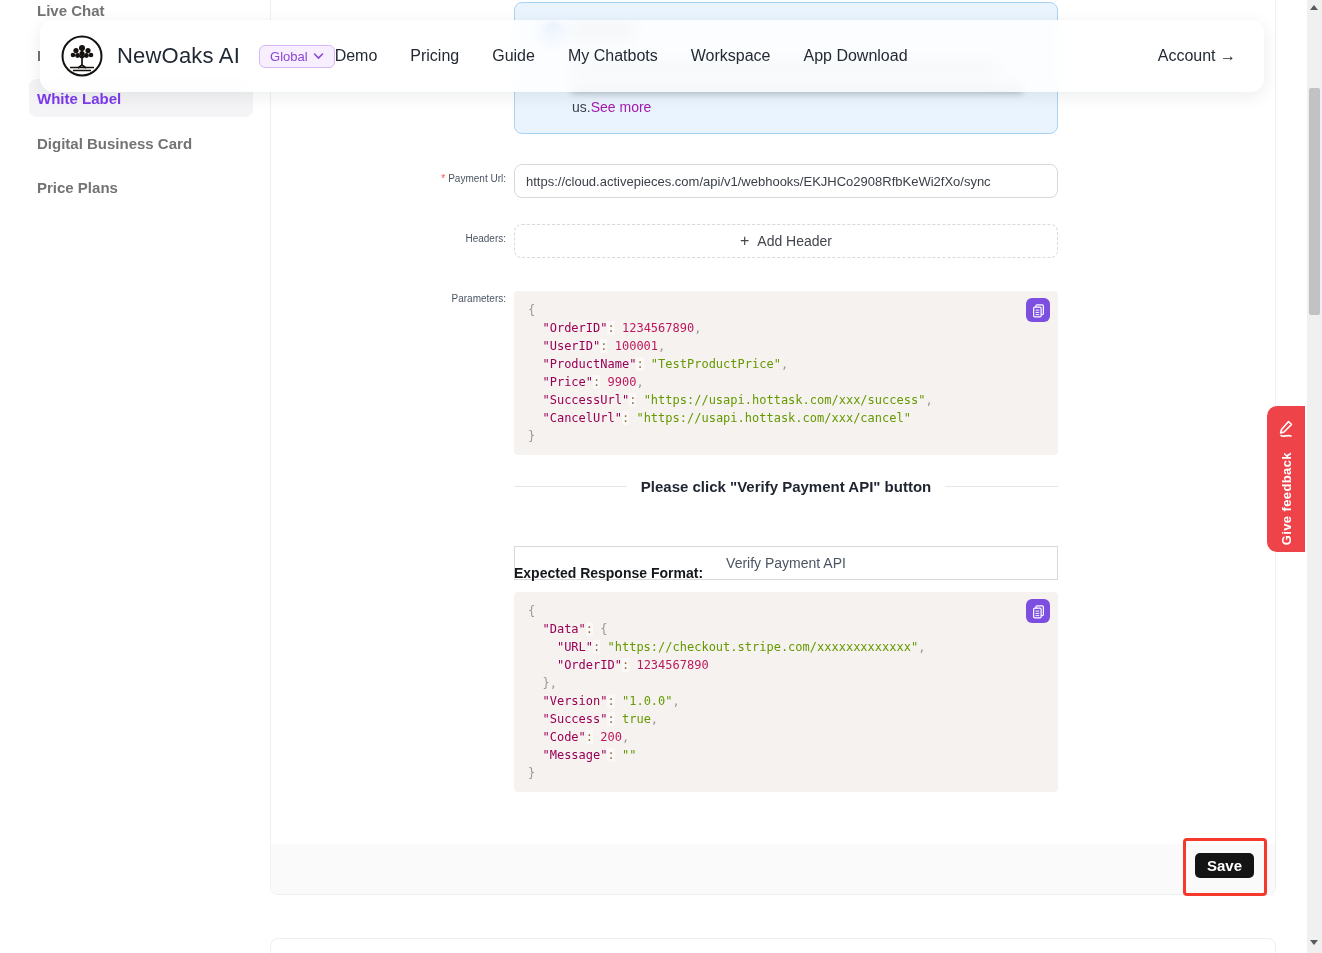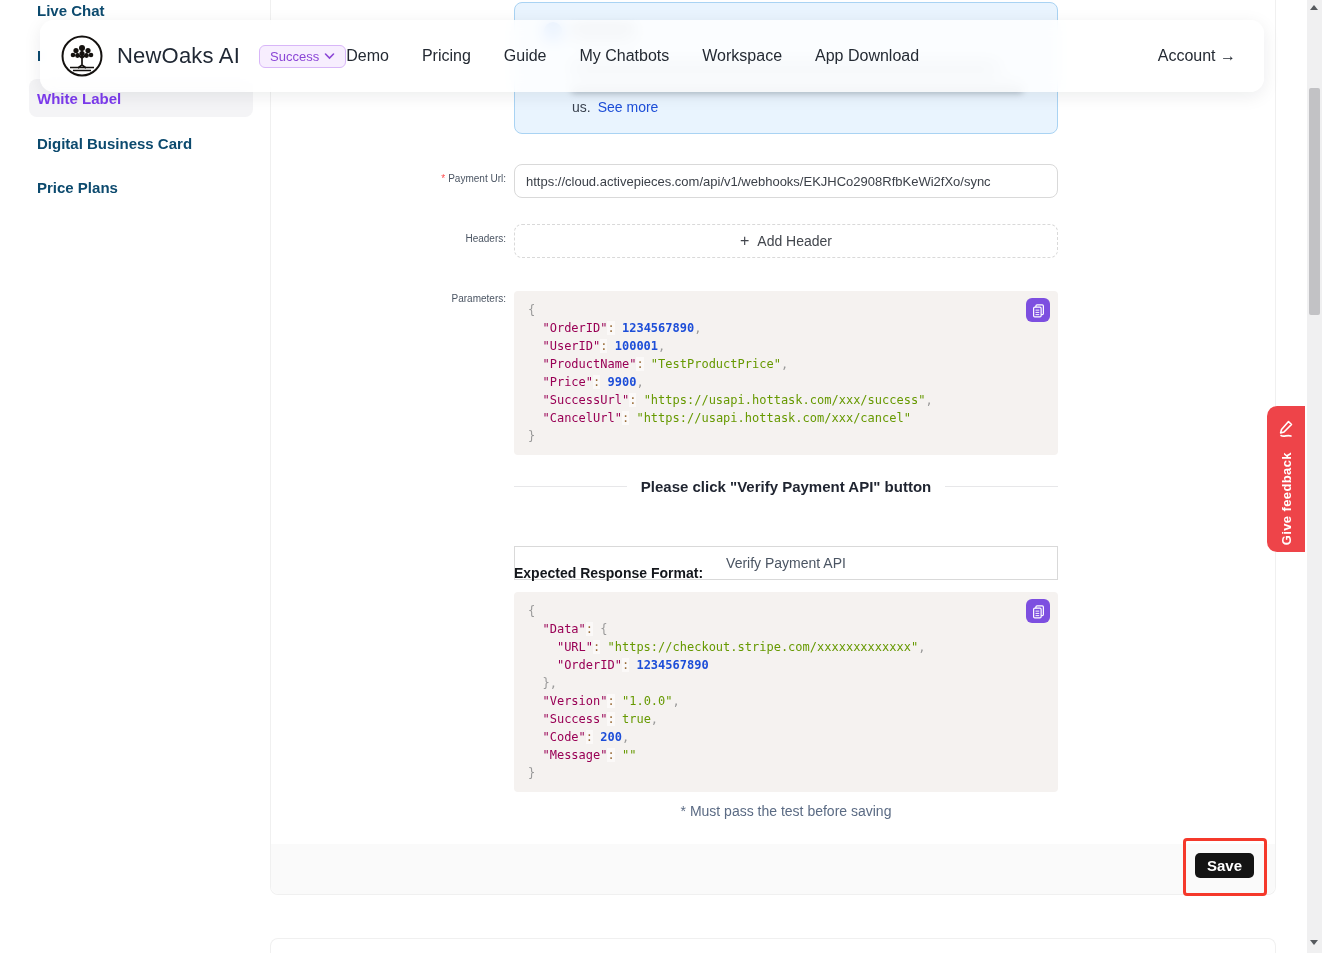--- a/index.html
+++ b/index.html
@@ -1,48 +1,48 @@
 <!DOCTYPE html>
 <html><head>
 <meta charset="utf-8">
 <style>
   * { margin:0; padding:0; box-sizing:border-box; }
   html,body { width:1322px; height:953px; overflow:hidden; background:#fff;
     font-family:"Liberation Sans", sans-serif; color:#20242b; }
 
   
-  .side-item { position:absolute; left:37px; font-size:15px; font-weight:700; color:#0c4a6e; white-space:nowrap; cursor:pointer; }
+  .side-item { position:absolute; left:37px; font-size:15px; font-weight:700; color:#737373; white-space:nowrap; cursor:pointer; }
   .side-active-bg { position:absolute; left:29px; top:79px; width:224px; height:38px; background:#f4f4f6; border-radius:8px; display:flex; align-items:center; padding-left:8px; cursor:pointer; }
   .side-active-bg .side-label { font-size:15px; font-weight:700; color:#7c3aed; }
 
   
   .main-card { position:absolute; left:270px; top:0; width:1006px; height:895px; background:#fff;
     border-left:1px solid #f0f0f0; border-right:1px solid #f0f0f0; border-bottom:1px solid #f0f0f0; border-radius:0 0 8px 8px; }
 
   
   .reminder { position:absolute; left:243px; top:2px; width:544px; height:132px; background:#e9f4fe; border:1px solid #a9d3f3; border-radius:8px; z-index:2; }
   .rem-dot { position:absolute; left:29px; top:19px; width:18px; height:18px; border-radius:50%; background:#6aa5f7; }
   .rem-bar { position:absolute; background:#8e99a7; opacity:.55; border-radius:4px; filter:blur(3px); }
   .rem-tail { position:absolute; left:57px; top:96px; font-size:14px; color:#3b4350; }
-  .rem-link { color:#1d4ed8; cursor:pointer; margin-left:7px; }
+  .rem-link { color:#a21caf; cursor:pointer; }
 
   
   .f-label { position:absolute; left:0; width:235px; text-align:right; font-size:10px; color:#4b5563; }
   .req { color:#ff4d4f; margin-right:3px; }
   .text-input { position:absolute; left:243px; width:544px; height:34px; border:1px solid #d9d9d9; border-radius:8px;
     padding:0 11px; font-size:13px; color:#3c4149; font-family:"Liberation Sans", sans-serif; background:#fff; outline:none; }
   .dashed-btn { position:absolute; left:243px; top:224px; width:544px; height:34px; border:1px dashed #d9d9d9; border-radius:8px;
     background:#fff; display:flex; align-items:center; justify-content:center; gap:8px; font-size:14px; color:#42464d; cursor:pointer; }
   .plus { font-size:16px; color:#42464d; line-height:1; }
 
   .code-box { position:absolute; left:243px; width:544px; background:#f5f2f0; border-radius:4px; padding:10px 14px;
     font-family:"DejaVu Sans Mono", monospace; font-size:12px; line-height:18px; }
   .code-line { white-space:pre; }
   .tok-key  { color:#990055; }
-  .tok-num  { color:#1d4ed8;font-weight:bold; }
+  .tok-num  { color:#be185d; }
   .tok-str  { color:#669900; }
   .tok-bool { color:#669900; }
   .tok-punc { color:#999999; }
   .tok-op   { color:#9a6e3a; background:rgba(255,255,255,.55); }
   .tok-plain{ color:#5c6370; }
   .copy-btn { position:absolute; top:7px; right:8px; width:24px; height:24px; background:#7d4fe0; border:none; border-radius:6px;
     display:flex; align-items:center; justify-content:center; cursor:pointer; }
 
   .divider { position:absolute; left:243px; top:478px; width:544px; display:flex; align-items:center; gap:14px; }
   .divider .line { flex:1; height:1px; background:#e7e7e9; }
@@ -172,21 +172,20 @@
           <rect x="6.5" y="2.5" width="10" height="13" rx="1.5" fill="none" stroke="#fff" stroke-width="1.6"></rect>
           <rect x="3.5" y="5.5" width="10" height="13" rx="1.5" fill="#7d4fe0" stroke="#fff" stroke-width="1.6"></rect>
           <line x1="6" y1="9.5" x2="11" y2="9.5" stroke="#fff" stroke-width="1.3"></line>
           <line x1="6" y1="12.5" x2="11" y2="12.5" stroke="#fff" stroke-width="1.3"></line>
           <line x1="6" y1="15.5" x2="11" y2="15.5" stroke="#fff" stroke-width="1.3"></line>
         </svg>
       </span>
     </button>
   </div>
 
-  <div class="note">* Must pass the test before saving</div>
 
   <div class="footer-band"></div>
   <div class="save-annotation"></div>
   <button class="save-btn">Save</button>
 </div>
 
 <div class="navbar">
   <span style="display:flex;">
     <svg width="44" height="44" viewBox="0 0 44 44">
       <circle cx="22" cy="22" r="19.5" fill="#fff" stroke="#14110f" stroke-width="2"></circle>
@@ -199,21 +198,21 @@
         <circle cx="17.5" cy="21.5" r="2.4"></circle>
           <circle cx="26.5" cy="21.5" r="2.4"></circle>
           <circle cx="22" cy="19.5" r="2.6"></circle>
       </g>
       <path d="M22 16 L22 31 M22 24 L17 20 M22 24 L27 20 M22 31 L18 34 M22 31 L26 34" stroke="#14110f" stroke-width="1.7" fill="none"></path>
       <path d="M10 33.5 H34 M13 36.5 H31" stroke="#14110f" stroke-width="1.4"></path>
     </svg>
   </span>
   <span class="brand-name">NewOaks AI</span>
   <span class="region-pill">
-    <span>Success</span>
+    <span>Global</span>
     <span style="display:flex;">
       <svg width="11" height="8" viewBox="0 0 11 8">
           <path d="M1.5 2 L5.5 6 L9.5 2" fill="none" stroke="#8b46d6" stroke-width="1.6" stroke-linecap="round"></path>
         </svg>
     </span>
   </span>
   <div class="nav-links">
     <span class="nav-item">Demo</span>
     <span class="nav-item">Pricing</span>
     <span class="nav-item">Guide</span>

